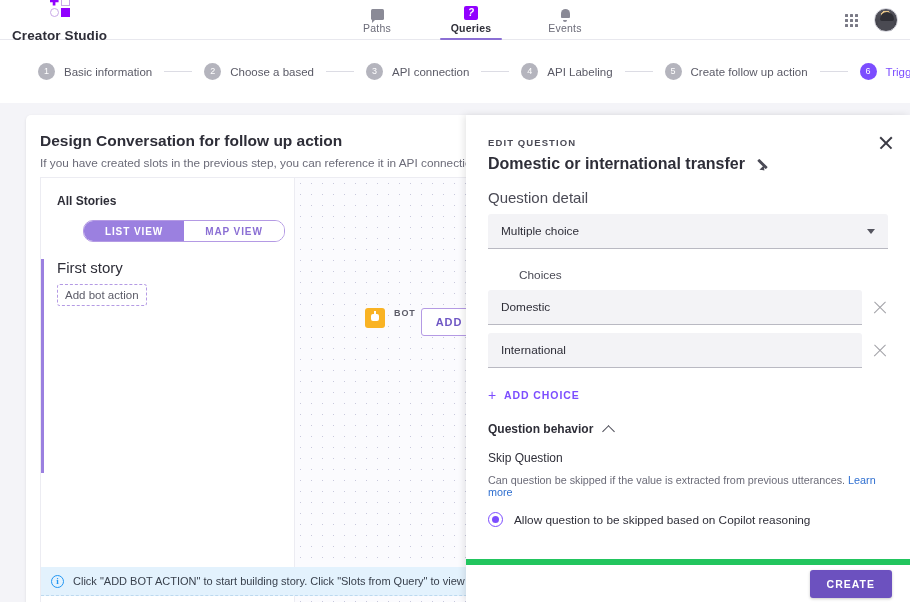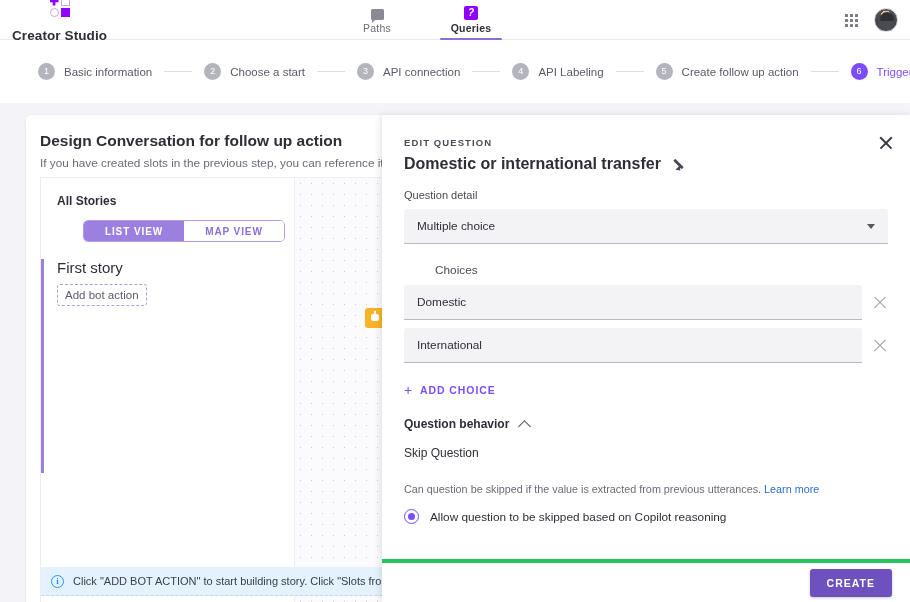--- a/index.html
+++ b/index.html
@@ -102,21 +102,21 @@
     position: absolute; left: 14px; top: 62px; right: 0; bottom: 0;
     border-top: 1px solid #ececf2; border-left: 1px solid #ececf2;
   }
   .stories-pane {
     position: absolute; left: 0; top: 0; width: 254px; bottom: 0;
     background: #ffffff; border-right: 1px solid #ececf2; z-index: 3;
   }
   .stories-title { font-size: 12px; font-weight: bold; color: #2e2e38; padding: 16px 0 0 16px; }
   .viewtoggle {
     margin: 12px 0 0 42px; width: 202px; height: 22px; display: flex;
-    border: 1px solid #b49ae4; border-radius: 5px; overflow: hidden;
+    border: 1px solid #b49ae4; border-radius: 10px; overflow: hidden;
   }
   .vt-btn {
     flex: 1; display: flex; align-items: center; justify-content: center;
     font-size: 10px; font-weight: bold; letter-spacing: .9px; cursor: pointer;
     color: #8b6fd4; background: #fff;
   }
   .vt-btn.active { background: #9b80e0; color: #ffffff; }
   .story-block { position: relative; margin-top: 17px; padding-left: 16px; }
   .story-accent { position: absolute; left: 0; top: 0; width: 3px; height: 214px; background: #9b80e0; }
   .story-name { font-size: 15px; font-weight: normal; color: #2e2e38; }
@@ -159,21 +159,21 @@
   }
   .info-ico {
     width: 13px; height: 13px; border-radius: 50%; border: 1.4px solid #2196f3;
     color: #2196f3; font-size: 9px; font-weight: bold; line-height: 11px; text-align: center;
     flex: 0 0 auto; font-family: "Liberation Serif", serif;
   }
   .toast-text { font-size: 11px; color: #39414d; white-space: nowrap; }
 
   
   .panel {
-    position: absolute; right: 0; top: 115px; width: 528px; height: 487px;
+    position: absolute; right: 0; top: 115px; width: 444px; height: 487px;
     background: #ffffff; box-shadow: -2px 0 7px rgba(0,0,0,.10);
     z-index: 10; display: flex; flex-direction: column;
   }
   .panel-body { flex: 1 1 auto; overflow: hidden; padding: 22px 22px 0 22px; position: relative; }
   .panel-close {
     position: absolute; right: 14px; top: 18px; width: 20px; height: 20px; cursor: pointer;
   }
   .panel-close::before, .panel-close::after {
     content:""; position:absolute; left:2px; top:9px; width:16px; height:1.6px; background:#3a3a44;
   }
@@ -186,21 +186,21 @@
   .pencil::before {
     content:""; position:absolute; left:2px; top:1px; width:3px; height:12px;
     background:#4a4a55; transform: rotate(-45deg); transform-origin: 50% 50%;
     border-radius: 1px;
   }
   .pencil::after {
     content:""; position:absolute; left:1px; bottom:0px;
     border-left:3px solid transparent; border-right:3px solid transparent;
     border-top:4px solid #4a4a55; transform: rotate(-45deg);
   }
-  .field-label { font-size: 11px; color: #4a4a55; margin-top: 16px; }
+  .field-label { font-size: 15px; color: #4a4a55; margin-top: 16px; }
   .filled-input {
     margin-top: 8px; height: 35px; background: #f3f3f6; border-bottom: 1px solid #b9b9c2;
     border-radius: 3px 3px 0 0; display: flex; align-items: center; padding: 0 13px;
     font-size: 11.8px; color: #2e2e38;
   }
   .select-row { position: relative; }
   .caret {
     position: absolute; right: 13px; top: 15px;
     border-left: 4px solid transparent; border-right: 4px solid transparent;
     border-top: 5px solid #55555f; cursor: pointer;
@@ -219,35 +219,35 @@
     font-size: 10.5px; font-weight: bold; letter-spacing: .9px; color: #7c4dff;
   }
   .plus { font-size: 14px; font-weight: normal; line-height: 1; }
   .behavior-row { display: flex; align-items: center; gap: 11px; margin-top: 20px; cursor: pointer; }
   .behavior-title { font-size: 12px; font-weight: bold; color: #2e2e38; }
   .chev-up {
     width: 9px; height: 9px; border-left: 1.5px solid #4a4a55; border-top: 1.5px solid #4a4a55;
     transform: rotate(45deg); margin-top: 4px;
   }
   .skip-title { font-size: 12px; color: #2e2e38; margin-top: 15px; }
-  .skip-desc { font-size: 10.8px; color: #6b6b78; margin-top: 23px; }
+  .skip-desc { font-size: 10.8px; color: #6b6b78; margin-top: 9px; }
   .learn-more { color: #2f6fd0; cursor: pointer; }
   .radio-row { display: flex; align-items: center; gap: 11px; margin-top: 14px; cursor: pointer; }
   .radio {
     width: 15px; height: 15px; border-radius: 50%; border: 1.6px solid #9a9aa4;
     flex: 0 0 auto; position: relative;
   }
   .radio.on { border-color: #7c4dff; }
   .radio.on::after {
     content:""; position:absolute; left:3.2px; top:3.2px; width:7px; height:7px;
     border-radius:50%; background:#7c4dff;
   }
   .radio-label { font-size: 11.8px; color: #2e2e38; }
   .panel-footer {
-    flex: 0 0 auto; height: 43px; border-top: 4px solid #22c55e;
+    flex: 0 0 auto; height: 43px; border-top: 6px solid #22c55e;
     display: flex; align-items: center; justify-content: flex-end; padding-right: 18px;
   }
   .create-btn {
     background: #6c51bf; color: #ffffff; border: none; border-radius: 3px;
     padding: 8px 17px; font-size: 10.5px; font-weight: bold; letter-spacing: 1px;
     cursor: pointer; font-family: "Liberation Sans", sans-serif;
     box-shadow: 0 1px 3px rgba(0,0,0,.22);
   }
 </style>
 </head>
@@ -273,20 +273,26 @@
           </span>
         <span class="nav-label">Paths</span>
       </div>
       <div class="nav-item active">
         <span class="nav-ico">
             <i class="ico-q">?</i>
           </span>
         <span class="nav-label">Queries</span>
         <span class="nav-underline"></span>
       </div>
+      <div class="nav-item">
+        <span class="nav-ico">
+            <i class="ico-bell"></i>
+          </span>
+        <span class="nav-label">Events</span>
+      </div>
     </div>
 
     <div class="topright">
       <div class="apps-grid">
         <i></i>
           <i></i>
           <i></i>
           <i></i>
           <i></i>
           <i></i>
@@ -300,21 +306,21 @@
 
   <div class="stepper-wrap">
     <div class="stepper" id="stepper-track">
         <div class="step">
           <span class="step-dot">1</span>
           <span class="step-label">Basic information</span>
         </div>
         <span class="step-line"></span>
         <div class="step">
           <span class="step-dot">2</span>
-          <span class="step-label">Choose a start</span>
+          <span class="step-label">Choose a based</span>
         </div>
         <span class="step-line"></span>
         <div class="step">
           <span class="step-dot">3</span>
           <span class="step-label">API connection</span>
         </div>
         <span class="step-line"></span>
         <div class="step">
           <span class="step-dot">4</span>
           <span class="step-label">API Labeling</span>

